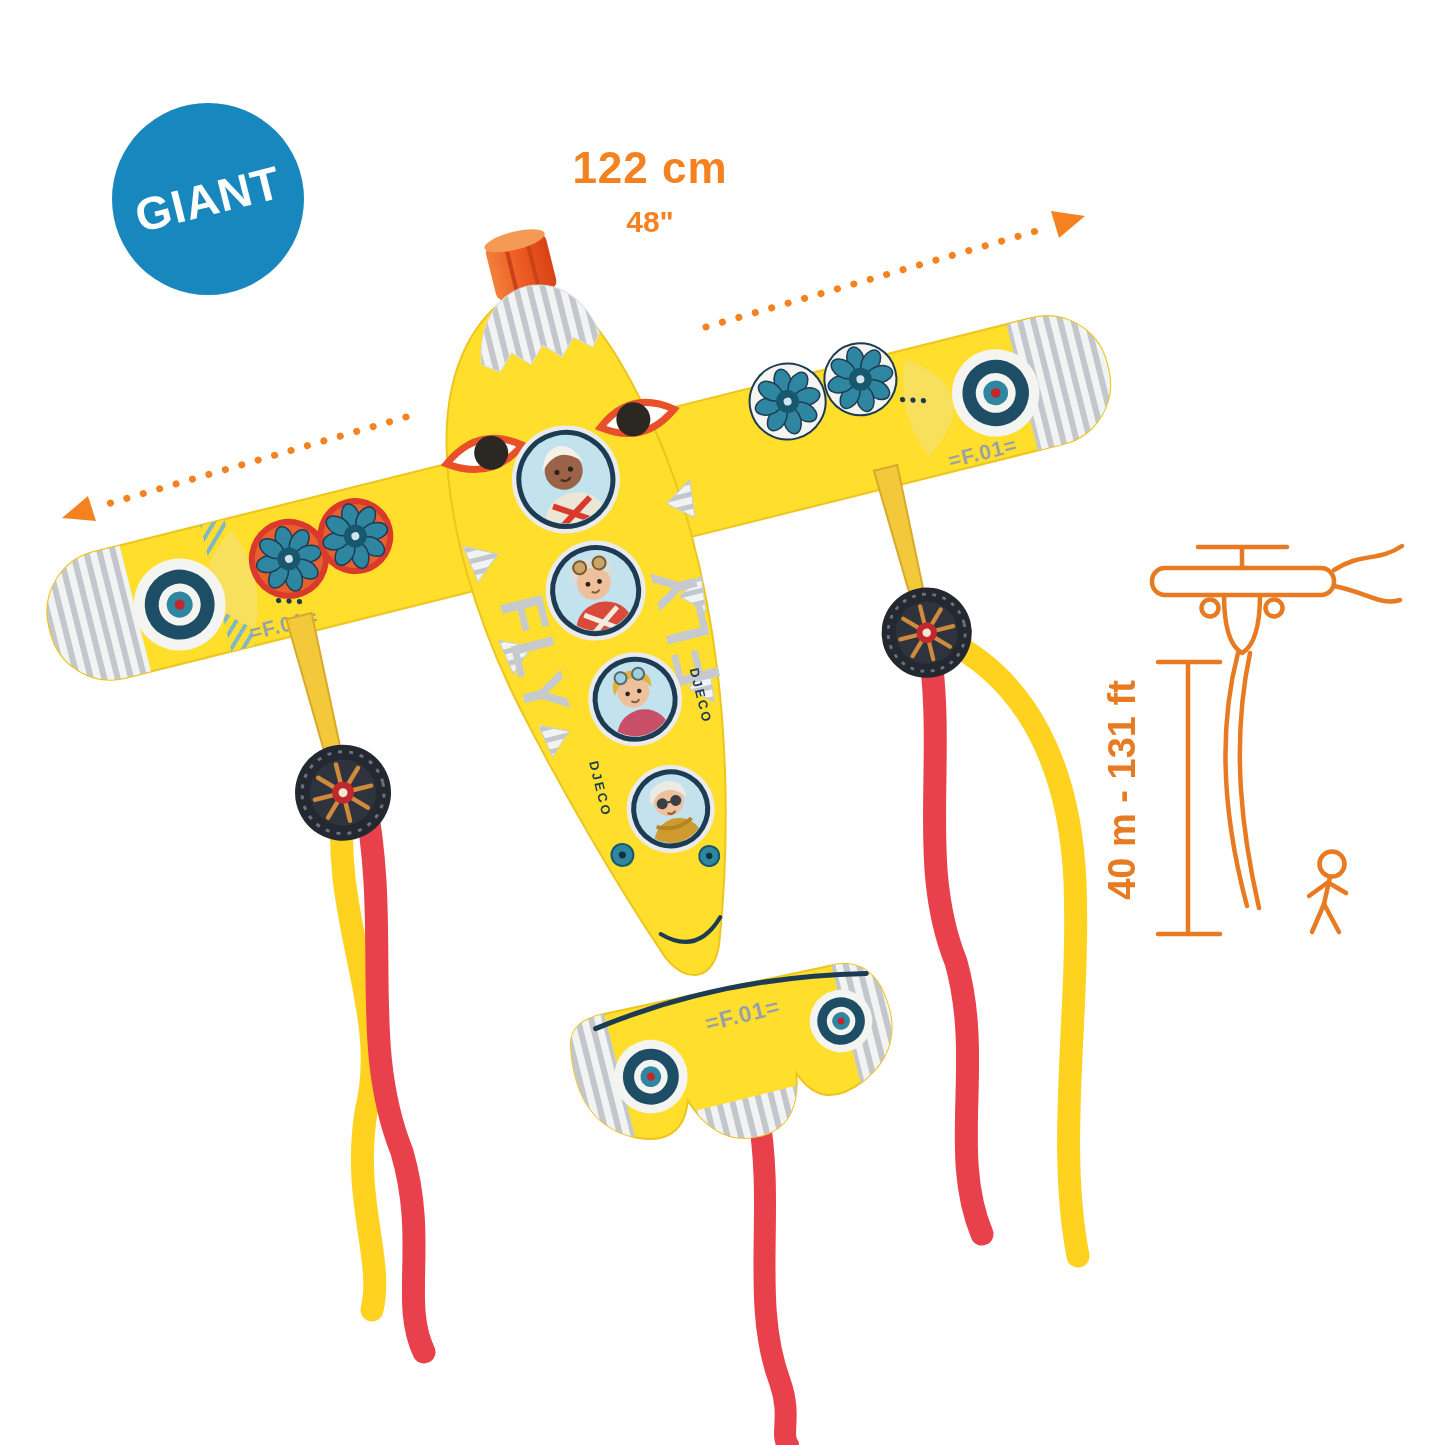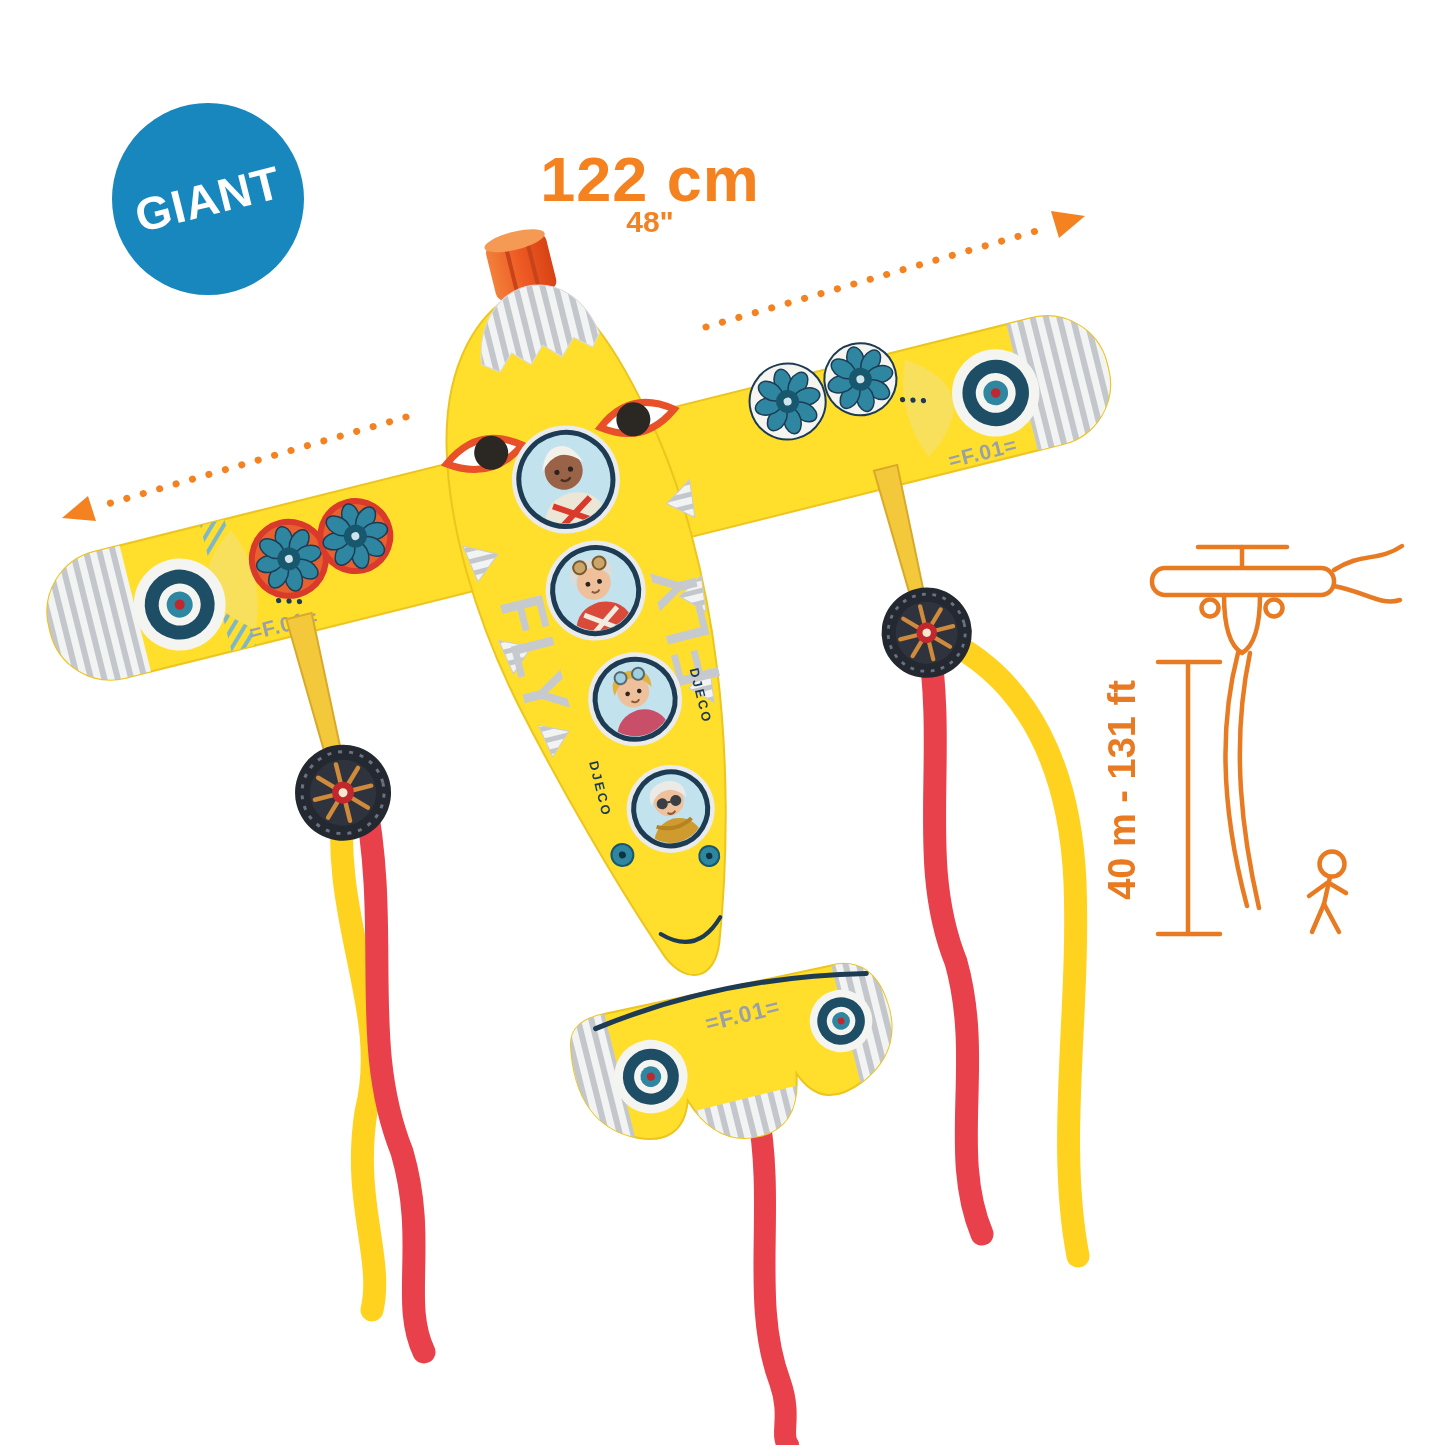--- a/index.html
+++ b/index.html
@@ -3,21 +3,21 @@
 <meta charset="utf-8">
 <style>
   html,body{margin:0;padding:0;background:#fff;}
   .stage{position:relative;width:1445px;height:1445px;background:#ffffff;overflow:hidden;
          font-family:"Liberation Sans", sans-serif;}
   .stage svg{position:absolute;left:0;top:0;}
   .badge{position:absolute;left:112px;top:103px;width:192px;height:192px;border-radius:50%;
          background:#1787bd;display:flex;align-items:center;justify-content:center;}
   .badge span{color:#fff;font-size:46px;font-weight:800;letter-spacing:1px;transform:rotate(-14deg);}
   .dim-cm{position:absolute;left:480px;top:143px;width:340px;text-align:center;
-          font-size:63px;font-weight:800;color:#f58220;letter-spacing:1px;}
+          font-size:44px;font-weight:800;color:#f58220;letter-spacing:1px;}
   .dim-in{position:absolute;left:480px;top:205px;width:340px;text-align:center;
           font-size:30px;font-weight:800;color:#f58220;}
   .height-label{position:absolute;left:992px;top:768px;width:262px;height:44px;text-align:center;
           font-size:38px;font-weight:800;color:#e87a22;transform:rotate(-90deg);}
   svg text{font-family:"Liberation Sans", sans-serif;}
 </style>
 </head>
 <body>
 
 <div class="stage">

